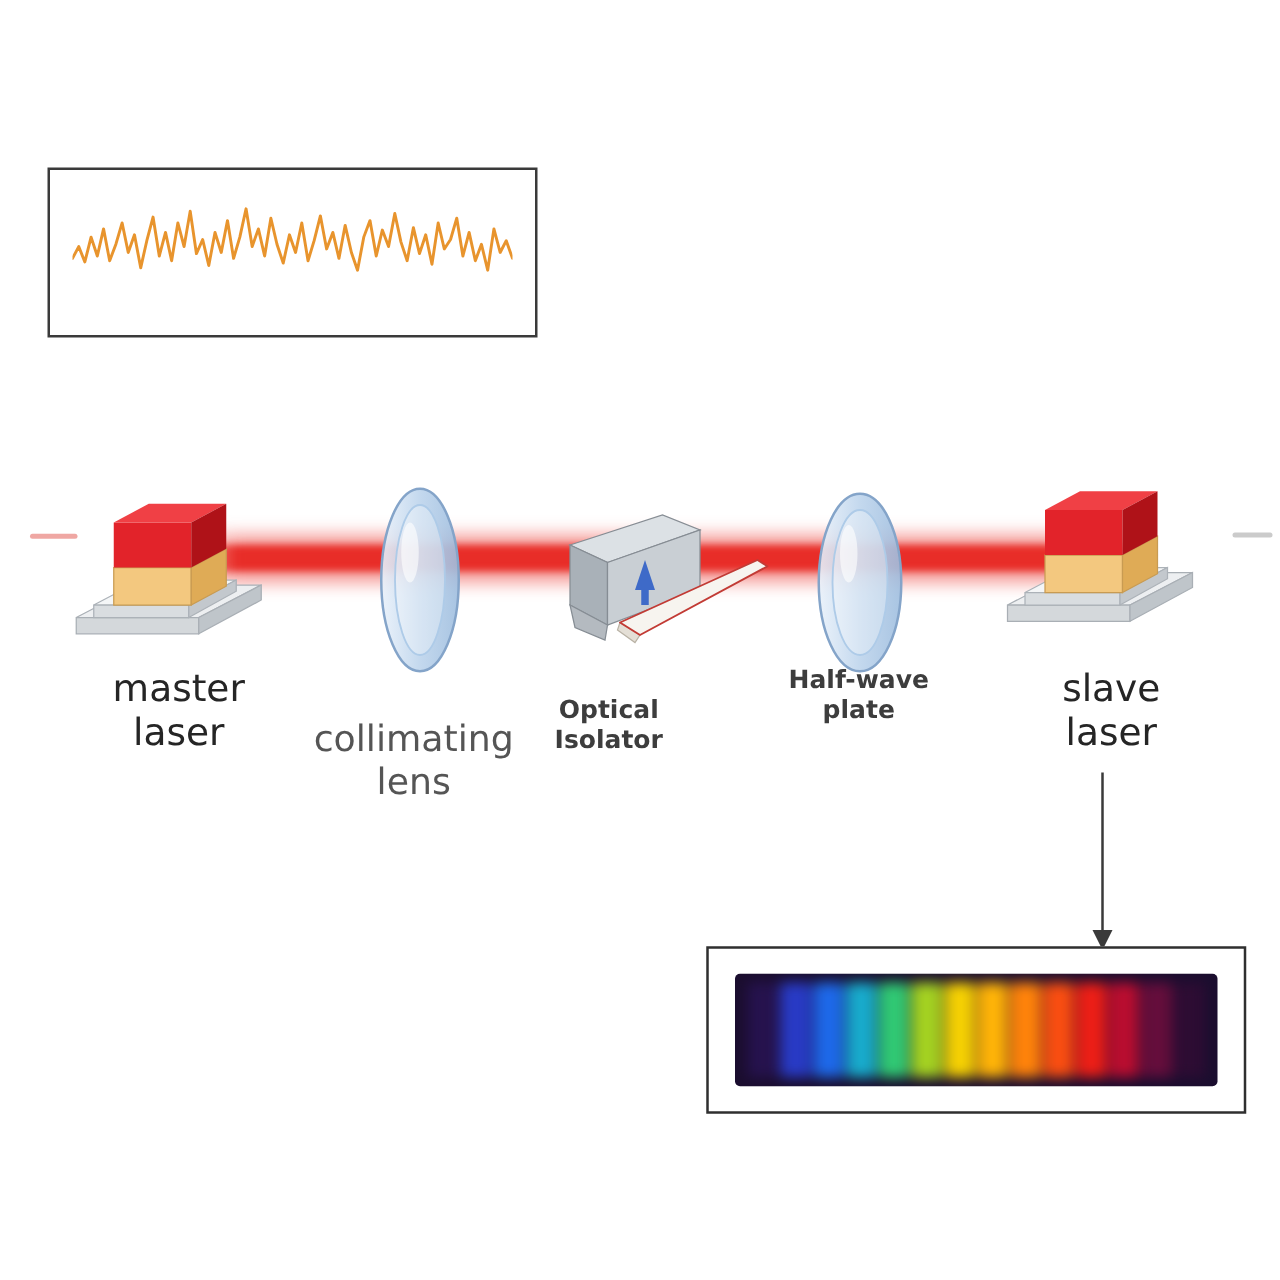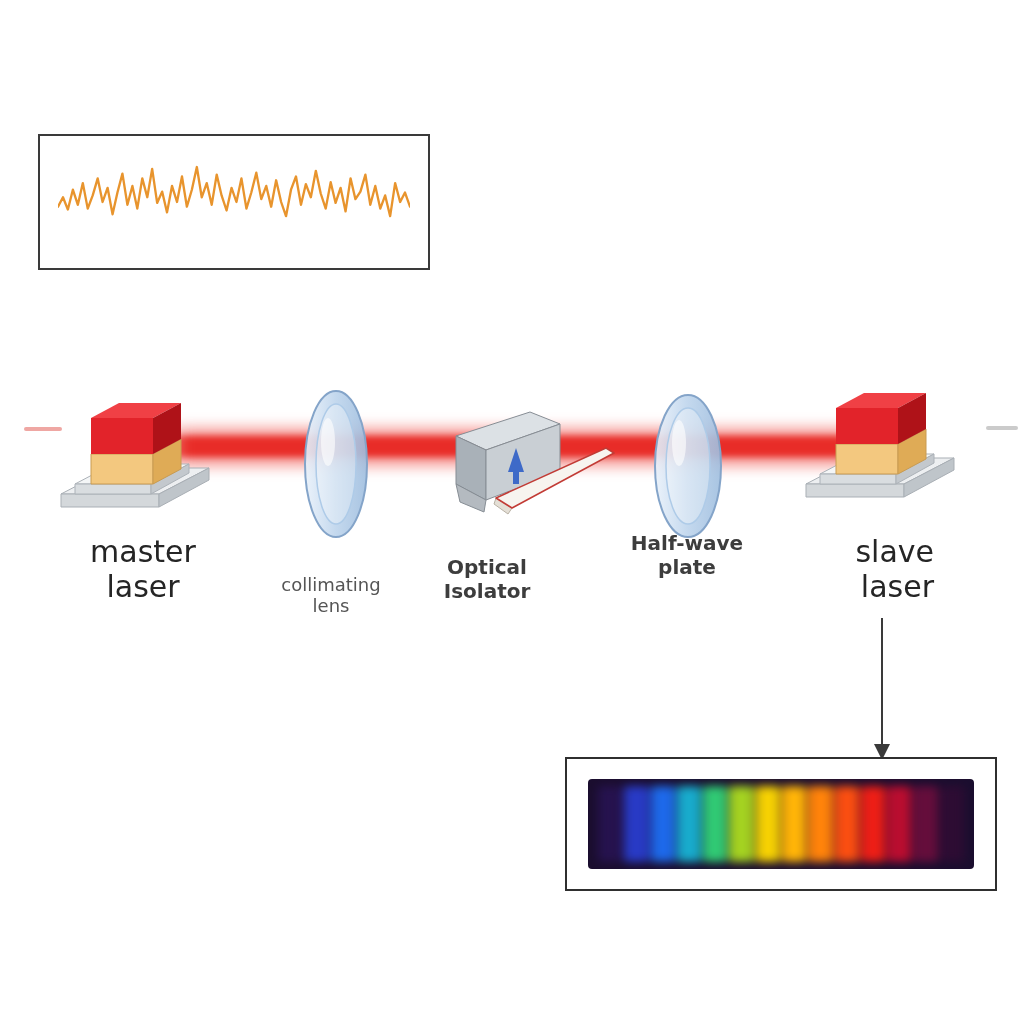--- a/index.html
+++ b/index.html
@@ -82,26 +82,26 @@
   .diagram-label {
     position: absolute;
     width: 170px;
     text-align: center;
     white-space: pre-line;
     line-height: 1.18;
     z-index: 2;
   }
   .label-big   { font-size: 30px; color: #252525; font-weight: 500; }
   .label-mid   { font-size: 20px; color: #3d3d3d; font-weight: 700; }
-  .label-small { font-size: 18px; color: #555555; font-weight: 400; }
+  .label-small { font-size: 29px; color: #555555; font-weight: 400; }
   .label-master { left: 58px;  top: 534px; }
   .label-coll   { left: 246px; top: 574px; }
   .label-iso    { left: 402px; top: 556px; }
   .label-hw     { left: 602px; top: 532px; }
-  .label-slave  { left: 764px; top: 534px; text-align: right; }
+  .label-slave  { left: 804px; top: 534px; }
 
   
   .output-arrow {
     position: absolute;
     left: 860px; top: 614px;
     width: 44px; height: 148px;
     z-index: 2;
   }
 
   

